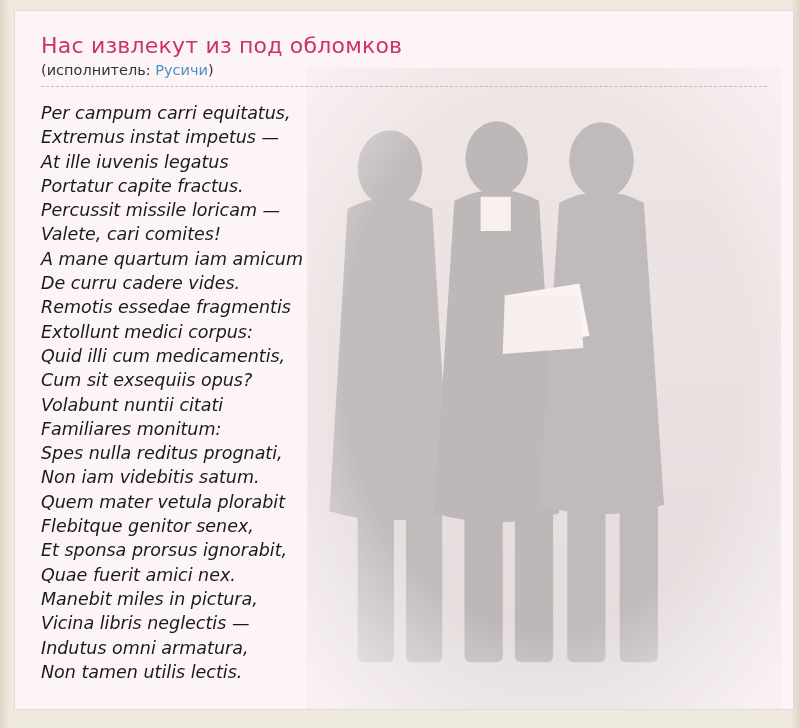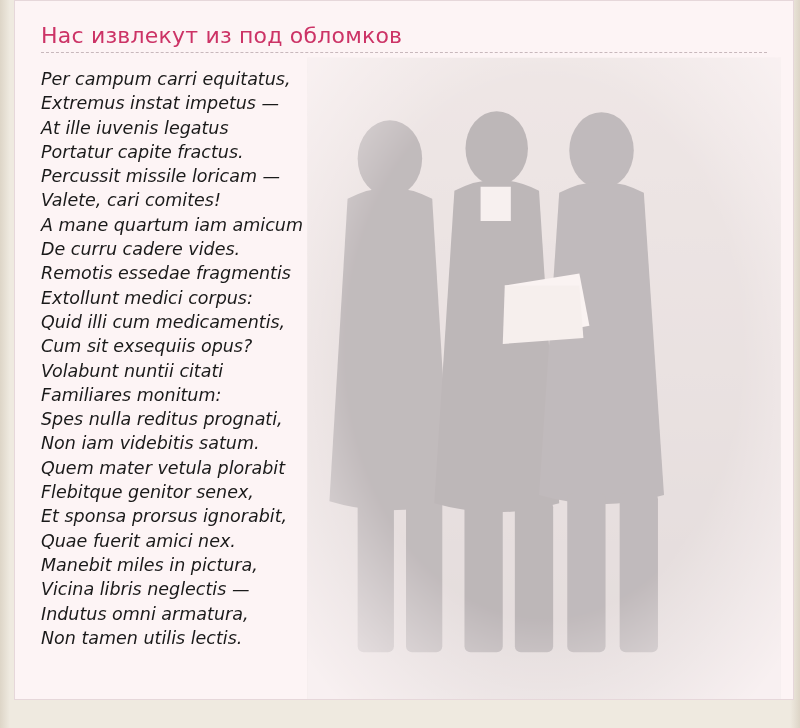--- a/index.html
+++ b/index.html
@@ -20,21 +20,21 @@
     width: 800px;
     height: 728px;
     background:
       linear-gradient(to right, #ddd5c7 0px, #efeae0 10px, #efeae0 calc(100% - 10px), #ddd5c7 100%);
     box-sizing: border-box;
   }
 
   .card {
     position: absolute;
     left: 14px;
-    top: 0;
+    top: 10px;
     width: 780px;
     height: 700px;
     background: #fdf4f5;
     border: 1px solid #e6d7da;
     box-sizing: border-box;
     overflow: hidden;
   }
 
   
   .photo-layer {
@@ -132,20 +132,23 @@
 
       <g>
         <path d="M486 286 l74 -12 l10 52 l-76 14 z" fill="#f4f1ec"></path>
         <path d="M486 286 l-2 58 l80 -6 l-4 -52 z" fill="#e9e5de"></path>
       </g>
       <rect x="290" y="60" width="470" height="640" fill="url(#vig)"></rect>
     </svg>
 
     <div class="content">
       <h1 class="song-title">Нас извлекут из под обломков</h1>
+      <div class="performer-line">
+        <span>(исполнитель: </span><a class="performer-link" href="#">Русичи</a><span>)</span>
+      </div>
       <hr class="divider">
       <pre class="lyrics">Per campum carri equitatus,
 Extremus instat impetus —
 At ille iuvenis legatus
 Portatur capite fractus.
 Percussit missile loricam —
 Valete, cari comites!
 A mane quartum iam amicum
 De curru cadere vides.
 Remotis essedae fragmentis

